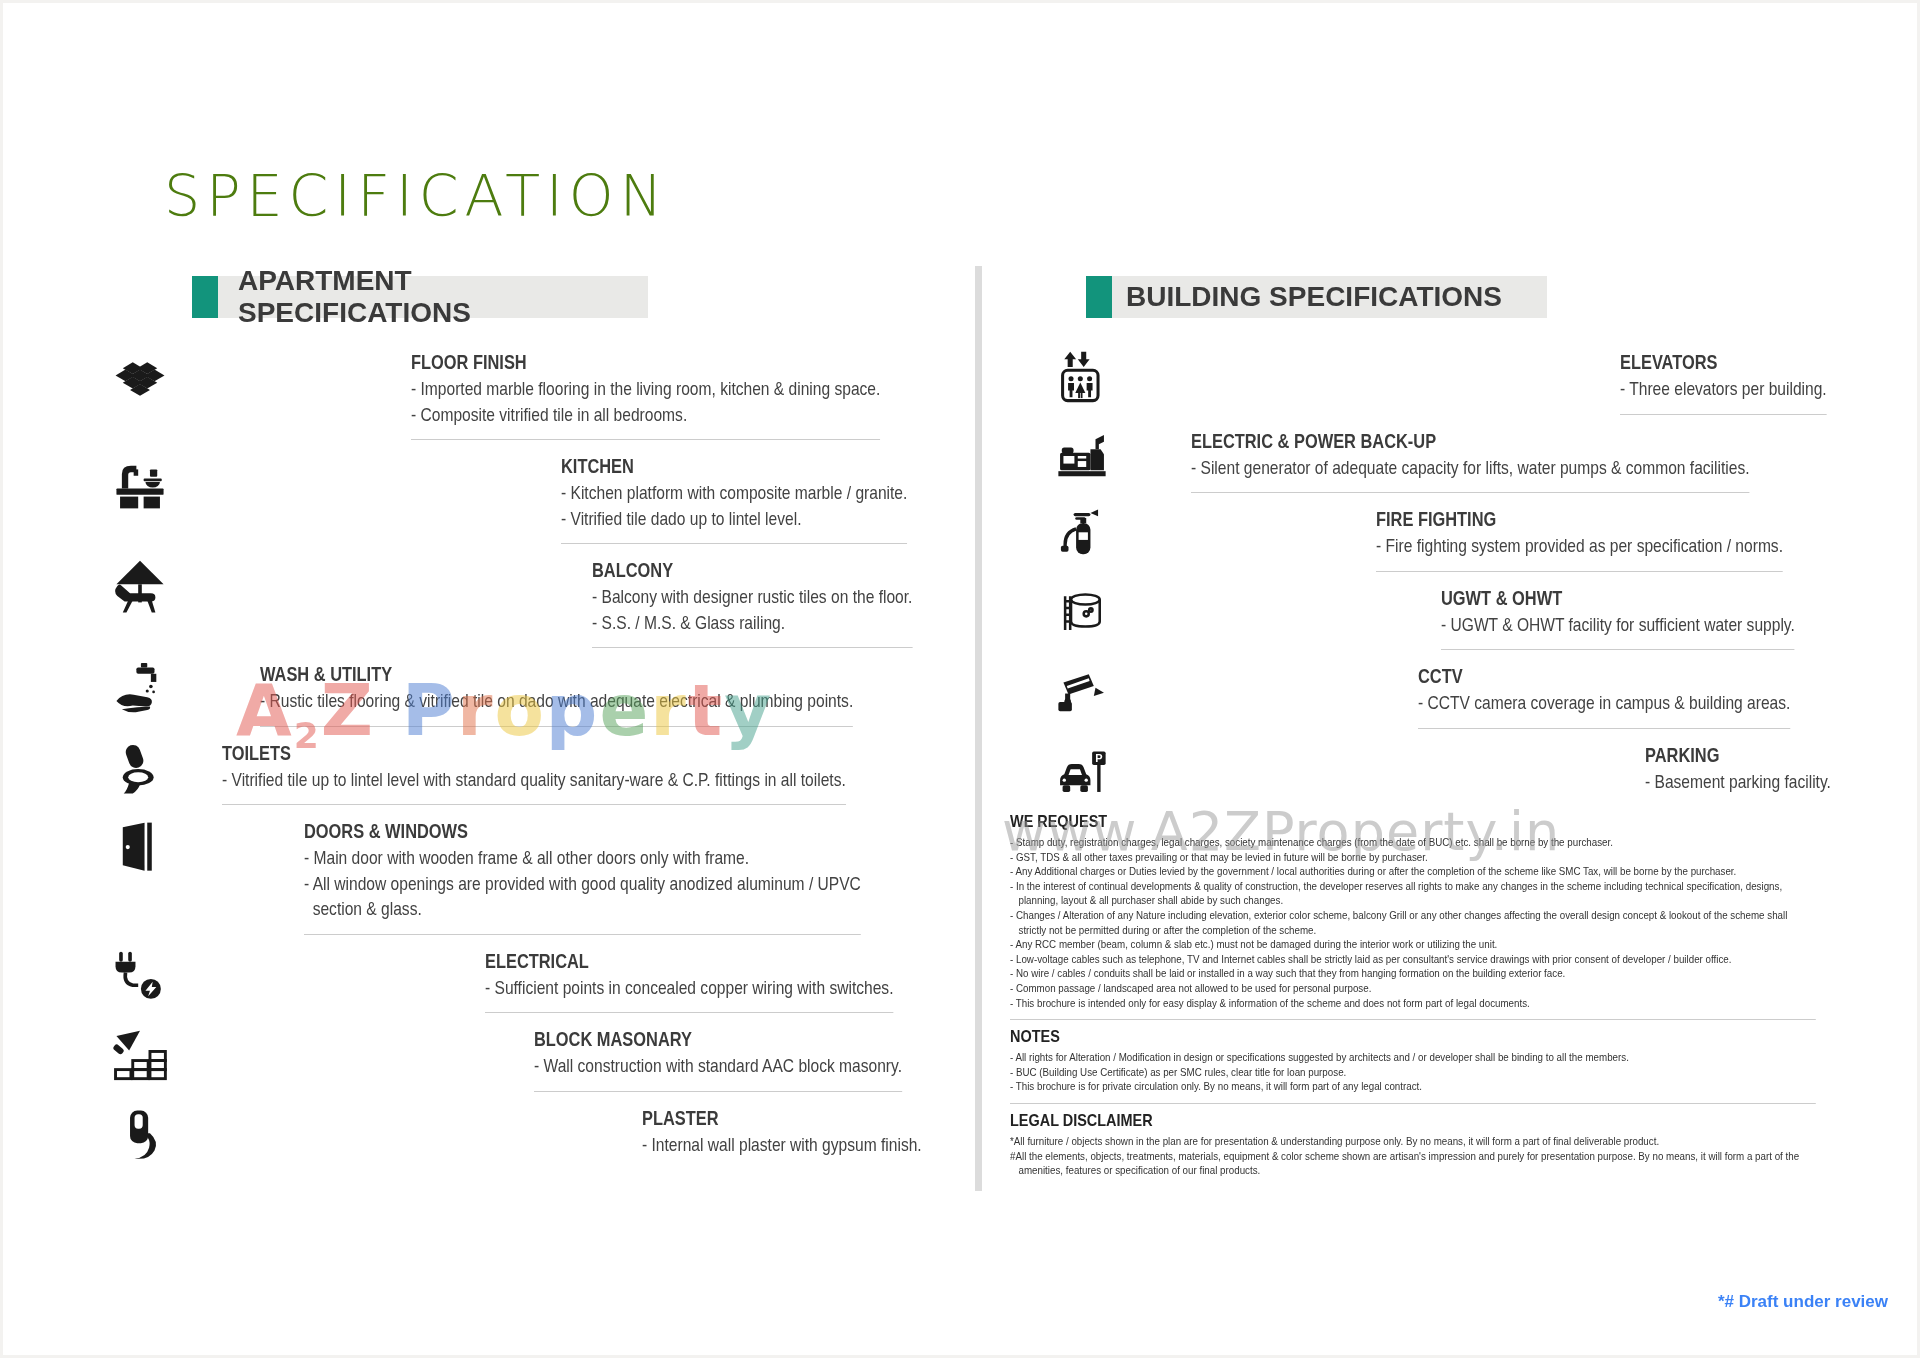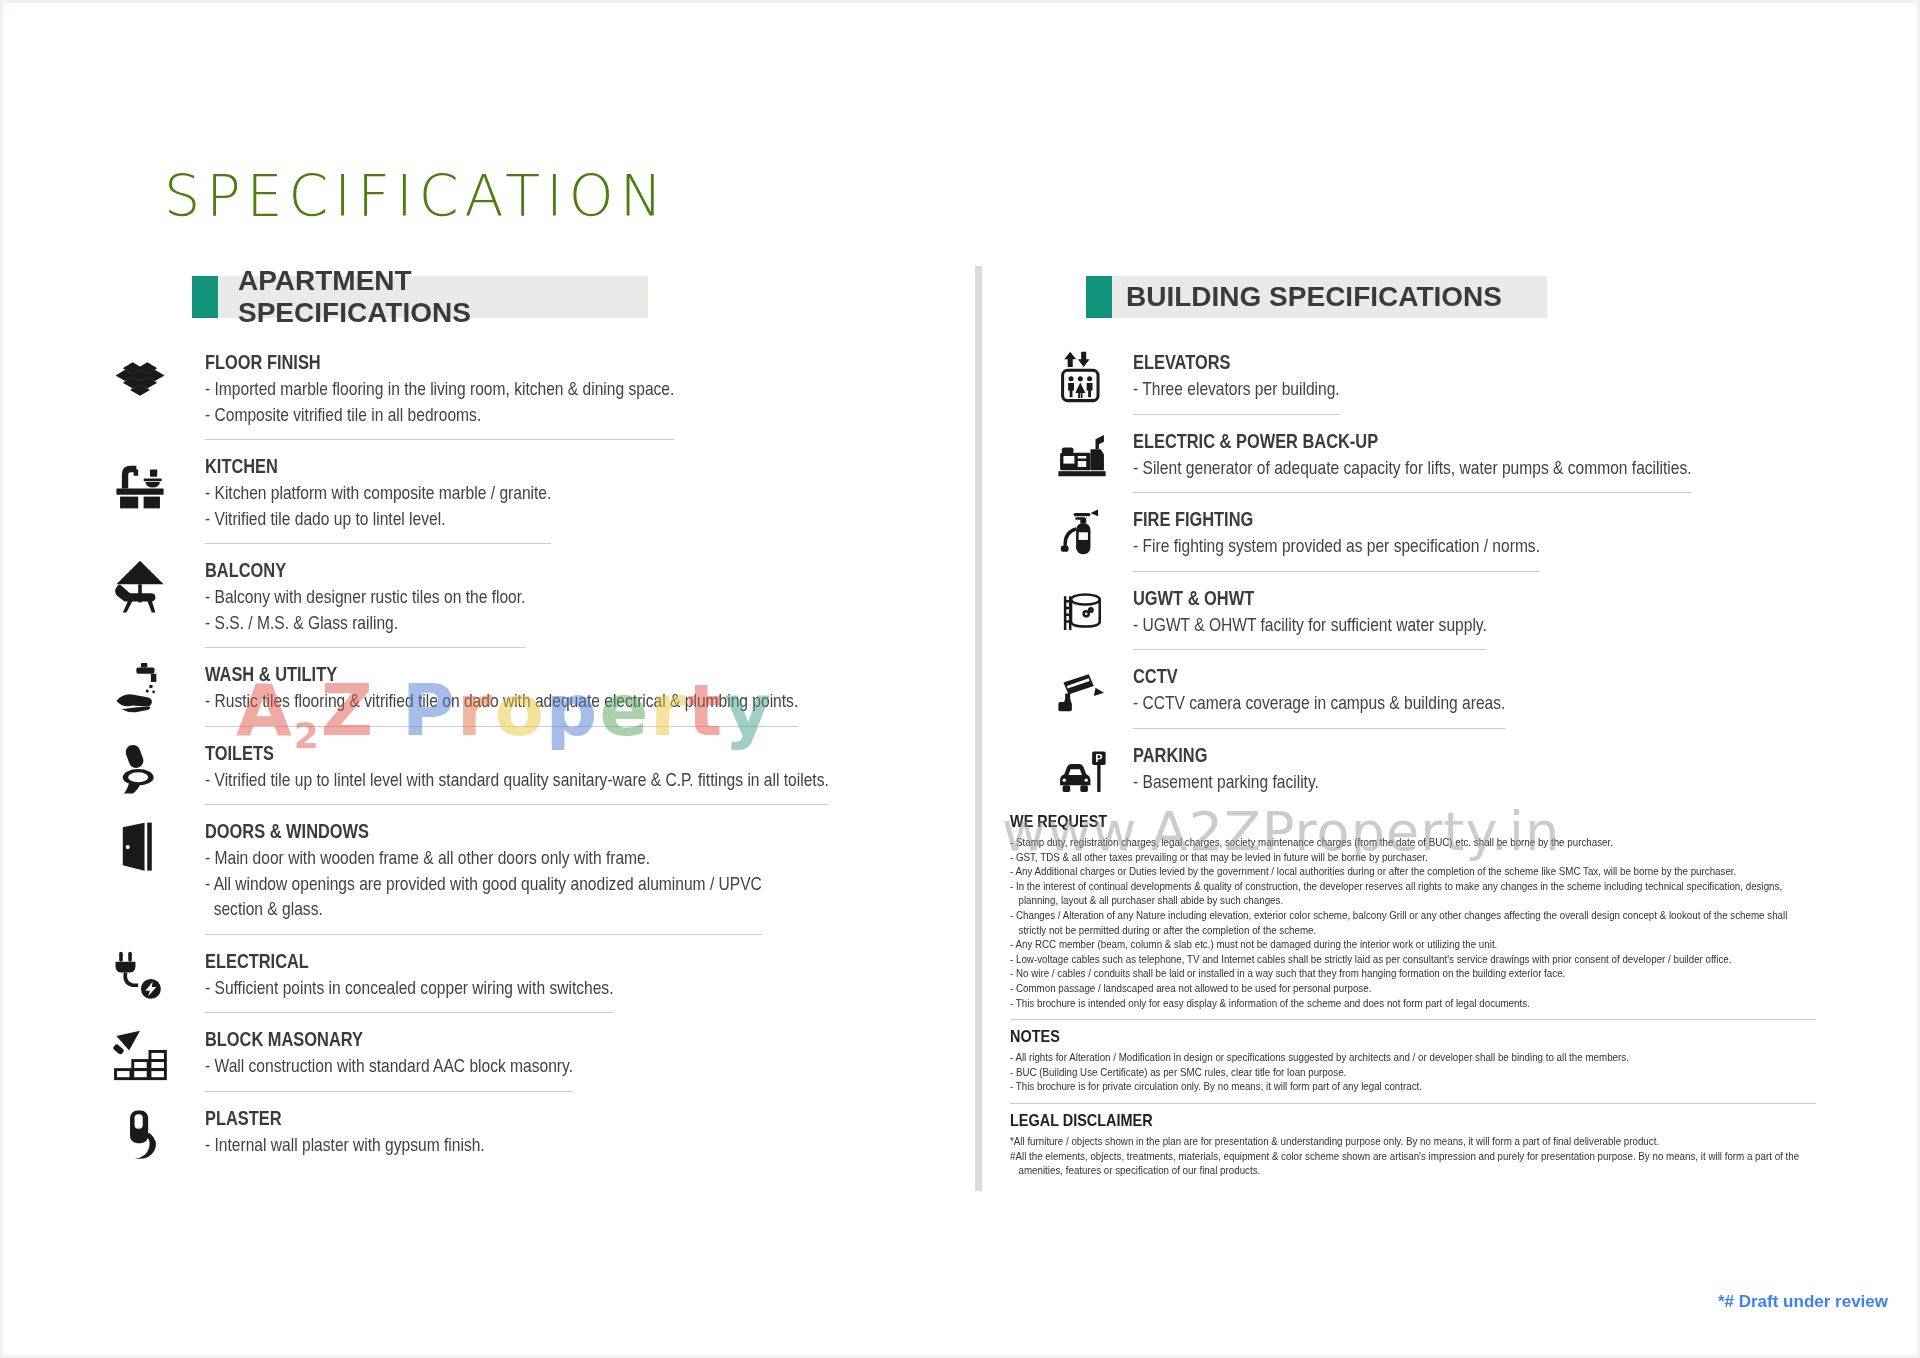--- a/index.html
+++ b/index.html
@@ -24,21 +24,21 @@
   .col-right .section-header { margin-left:34px; }
   .accent-bar { width:26px; background:var(--accent,#12947c); }
   .header-strip {
     background:var(--strip,#e9e9e7); display:flex; align-items:center;
     padding-left:20px; font-size:28px; font-weight:bold; color:#3a3a3a;
   }
   .col-left  .header-strip { width:430px; }
   .col-right .header-strip { width:435px;padding-left:14px; }
   
   .items { margin-top:32px; display:flex; flex-direction:column; }
-  .spec-item { display:flex; align-items:flex-start; margin-bottom:14px; }
+  .spec-item { display:flex; align-items:flex-start; margin-bottom:14px;justify-content:space-between; }
   .col-left  .spec-icon { flex:0 0 74px; margin-right:28px; }
   .col-right .spec-icon { flex:0 0 60px; margin-right:21px; }
   .spec-icon { display:flex; justify-content:center; }
   .col-left  .spec-icon svg { width:58px; height:58px; }
   .col-right .spec-icon svg { width:54px; height:54px; }
   .spec-text {
     width:fit-content; padding-bottom:12px; border-bottom:1px solid var(--rule,#ccc);
     transform:scaleX(0.82); transform-origin:0 0;
   }
   .spec-item:last-child .spec-text { border-bottom:none; }

